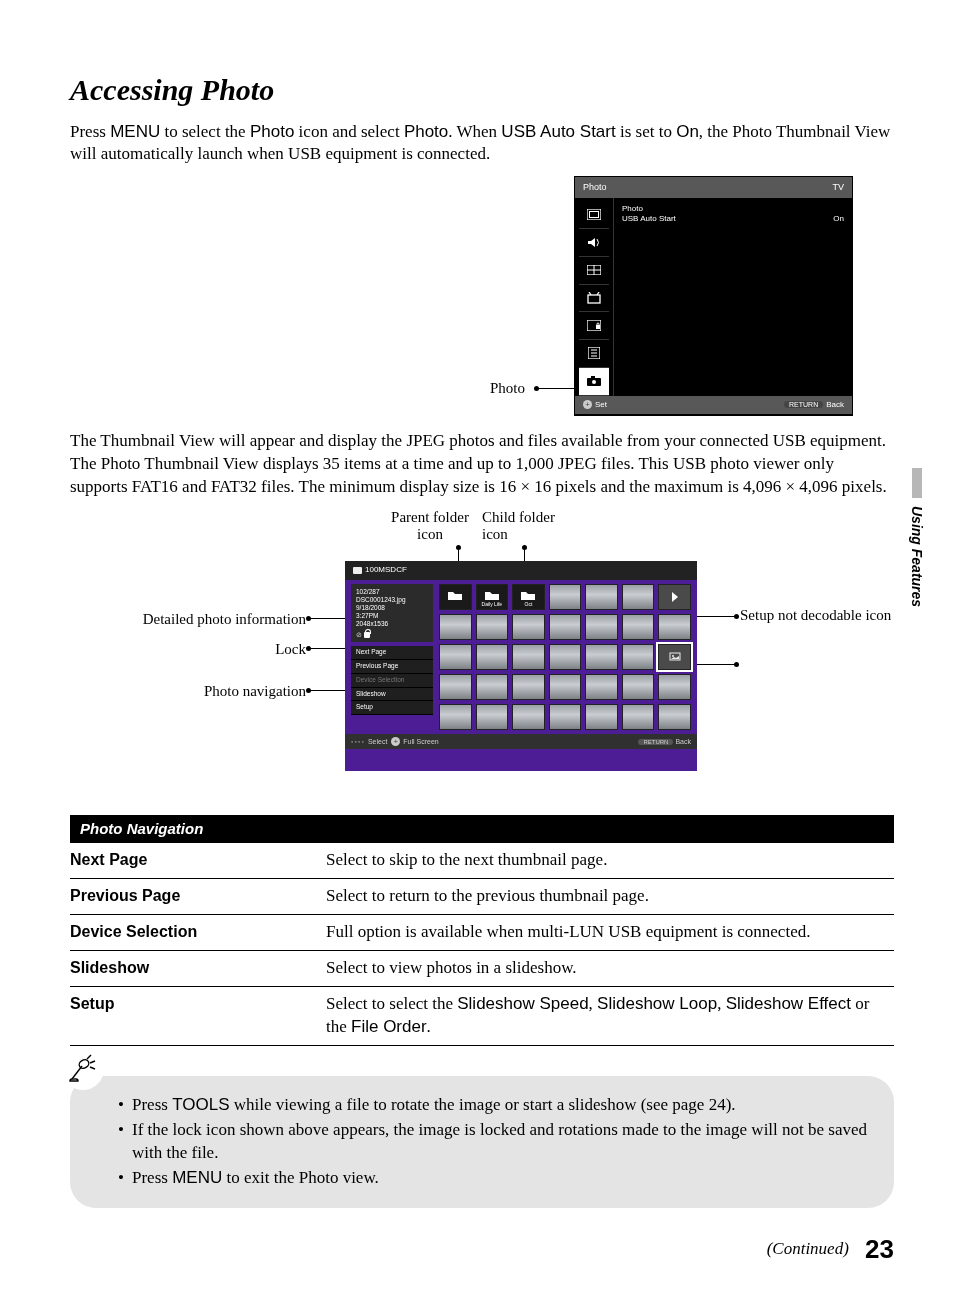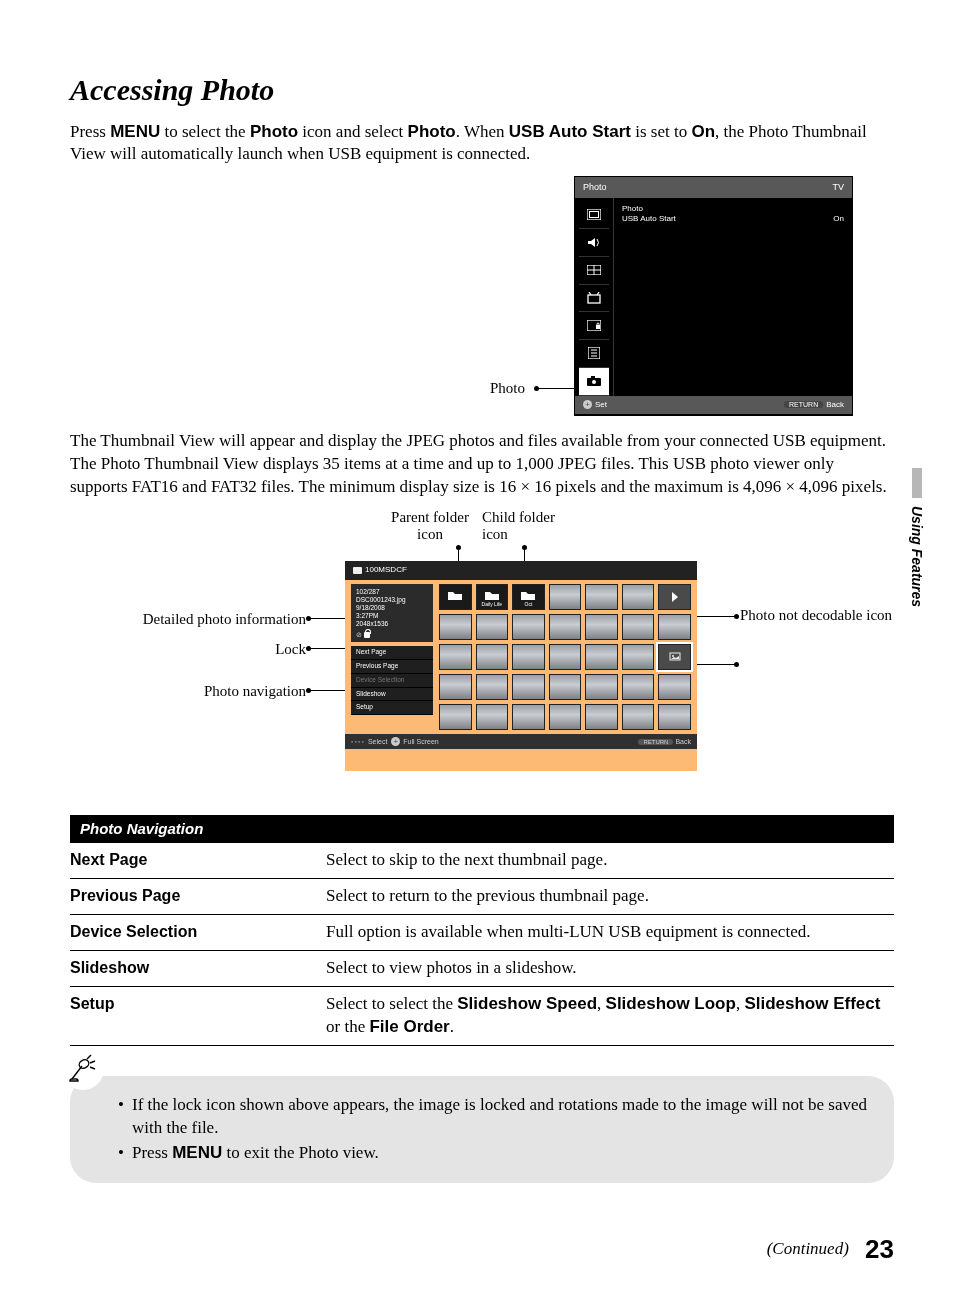--- a/index.html
+++ b/index.html
@@ -1,19 +1,19 @@
 <!DOCTYPE html>
 <html><head>
 <meta charset="utf-8">
 <style>
   html,body{margin:0;padding:0;background:#fff;color:#000;font-family:"Times New Roman",Times,serif;font-size:17px;line-height:1.35;}
   .page{position:relative;width:954px;height:1297px;margin:0 auto;box-sizing:border-box;padding:70px 60px 40px 70px;}
   .section-title{font-style:italic;font-weight:bold;font-size:30px;margin-bottom:10px;}
   .body-text{font-size:17px;margin-bottom:10px;}
-  .hbold{font-family:"Helvetica Neue",Helvetica,Arial,sans-serif;font-weight:700;}
+  .hbold{font-family:"Helvetica Neue",Helvetica,Arial,sans-serif;font-weight:400;}
   .subhead{font-family:"Helvetica Neue",Helvetica,Arial,sans-serif;font-weight:700;font-size:16px;margin-top:14px;margin-bottom:6px;}
   
   .side-tab{position:absolute;right:28px;top:468px;display:flex;align-items:center;}
   .side-tab .bar{width:10px;height:30px;background:#b7b7b7;margin-bottom:2px;}
   .side-tab .txt{writing-mode:vertical-rl;font-family:"Helvetica Neue",Helvetica,Arial,sans-serif;font-weight:700;font-style:italic;font-size:14px;margin-top:6px;}
   
   .fig1{position:relative;margin:8px 0 14px 0;height:240px;}
   .menu-screen{position:absolute;left:504px;top:0;width:277px;height:238px;background:#000;border:1px solid #000;}
   .ms-header{display:flex;justify-content:space-between;background:#585858;color:#fff;font-family:Arial,sans-serif;font-size:9px;padding:4px 8px;}
   .ms-body{display:flex;height:198px;}
@@ -24,21 +24,21 @@
   .mi.active svg{fill:#000;}
   .ms-right{flex:1;color:#fff;font-family:Arial,sans-serif;font-size:8px;padding:6px 8px;display:flex;justify-content:space-between;}
   .ms-footer{display:flex;justify-content:space-between;background:#585858;color:#fff;font-family:Arial,sans-serif;font-size:8px;padding:4px 8px;}
   .ms-footer .ret{background:#444;border-radius:6px;padding:0 5px;margin-right:3px;font-size:7px;}
   .plus-ic{display:inline-block;width:9px;height:9px;border-radius:50%;background:#ccc;color:#444;font-size:8px;line-height:9px;text-align:center;margin-right:3px;}
   .callout1-label{position:absolute;left:420px;top:202px;font-size:15px;}
   .callout1-line{position:absolute;left:467px;top:212px;width:50px;height:1px;background:#000;}
   .callout1-line::before{content:"";position:absolute;left:-3px;top:-2px;width:5px;height:5px;background:#000;border-radius:50%;}
   
   .fig2{position:relative;height:300px;margin-top:6px;margin-bottom:4px;}
-  .tv-screen{position:absolute;left:275px;top:52px;width:352px;height:210px;background:#fdba74;}
+  .tv-screen{position:absolute;left:275px;top:52px;width:352px;height:210px;background:#4c1d95;}
   .tv-header{background:#222;color:#fff;font-family:Arial,sans-serif;font-size:8px;padding:4px 8px;}
   .cam-ic{display:inline-block;width:9px;height:7px;background:#eee;border-radius:1px;margin-right:3px;vertical-align:middle;}
   .tv-body{display:flex;padding:4px 6px;gap:6px;}
   .tv-left{width:82px;display:flex;flex-direction:column;gap:4px;}
   .info-box{background:#2b2b2b;color:#fff;font-family:Arial,sans-serif;font-size:6.5px;line-height:1.25;padding:4px 5px 3px 5px;}
   .lock-row{margin-top:2px;}
   .lock-ic{display:inline-block;width:6px;height:6px;background:#fff;border-radius:1px;position:relative;vertical-align:middle;}
   .lock-ic::before{content:"";position:absolute;left:1px;top:-3px;width:4px;height:4px;border:1px solid #fff;border-bottom:none;border-radius:3px 3px 0 0;}
   .nav-box{background:#1f1f1f;color:#fff;font-family:Arial,sans-serif;font-size:6.5px;}
   .nav-item{padding:2px 5px;border-bottom:1px solid #000;}
@@ -181,21 +181,21 @@
     <div style="position:absolute;left:236px;top:107px;width:5px;height:5px;background:#000;border-radius:50%;"></div>
 
     <div class="co" style="left:36px;top:130px;text-align:right;width:200px;">Lock</div>
     <div style="position:absolute;left:240px;top:139px;width:42px;height:1px;background:#000;"></div>
     <div style="position:absolute;left:236px;top:137px;width:5px;height:5px;background:#000;border-radius:50%;"></div>
 
     <div class="co" style="left:36px;top:172px;text-align:right;width:200px;">Photo navigation</div>
     <div style="position:absolute;left:240px;top:181px;width:42px;height:1px;background:#000;"></div>
     <div style="position:absolute;left:236px;top:179px;width:5px;height:5px;background:#000;border-radius:50%;"></div>
 
-    <div class="co" style="left:670px;top:98px;line-height:1.15;">Photo not decodable icon</div>
+    <div class="co" style="left:670px;top:98px;line-height:1.15;">Setup not decodable icon</div>
     <div style="position:absolute;left:613px;top:107px;width:54px;height:1px;background:#000;"></div>
     <div style="position:absolute;left:664px;top:105px;width:5px;height:5px;background:#000;border-radius:50%;"></div>
 
     <div style="position:absolute;left:613px;top:155px;width:54px;height:1px;background:#000;"></div>
     <div style="position:absolute;left:664px;top:153px;width:5px;height:5px;background:#000;border-radius:50%;"></div>
 
     <div class="tv-screen">
       <div class="tv-header"><span class="cam-ic"></span><span>100MSDCF</span></div>
       <div class="tv-body">
         <div class="tv-left">
@@ -326,20 +326,21 @@
             <ellipse cx="18" cy="12" rx="5" ry="4" transform="rotate(-30 18 12)"></ellipse>
             <path d="M6 27 L10 27"></path>
             <path d="M6 27 Q4 27 4 29 L12 29 Q12 27 10 27"></path>
             <line x1="21" y1="7" x2="25" y2="3"></line>
             <line x1="24" y1="11" x2="29" y2="9"></line>
             <line x1="24" y1="15" x2="29" y2="17"></line>
           </g>
         </svg>
     </div>
     <ul>
+      <li><span>Press </span><span class="hbold">TOOLS</span><span> while viewing a file to rotate the image or start a slideshow (see page 24).</span></li>
       <li>If the lock icon shown above appears, the image is locked and rotations made to the image will not be saved with the file.</li>
       <li><span>Press </span><span class="hbold">MENU</span><span> to exit the Photo view.</span></li>
     </ul>
   </div>
 
   <div class="footer">
     <span class="cont">(Continued)</span>
     <span class="pn">23</span>
   </div>
 

